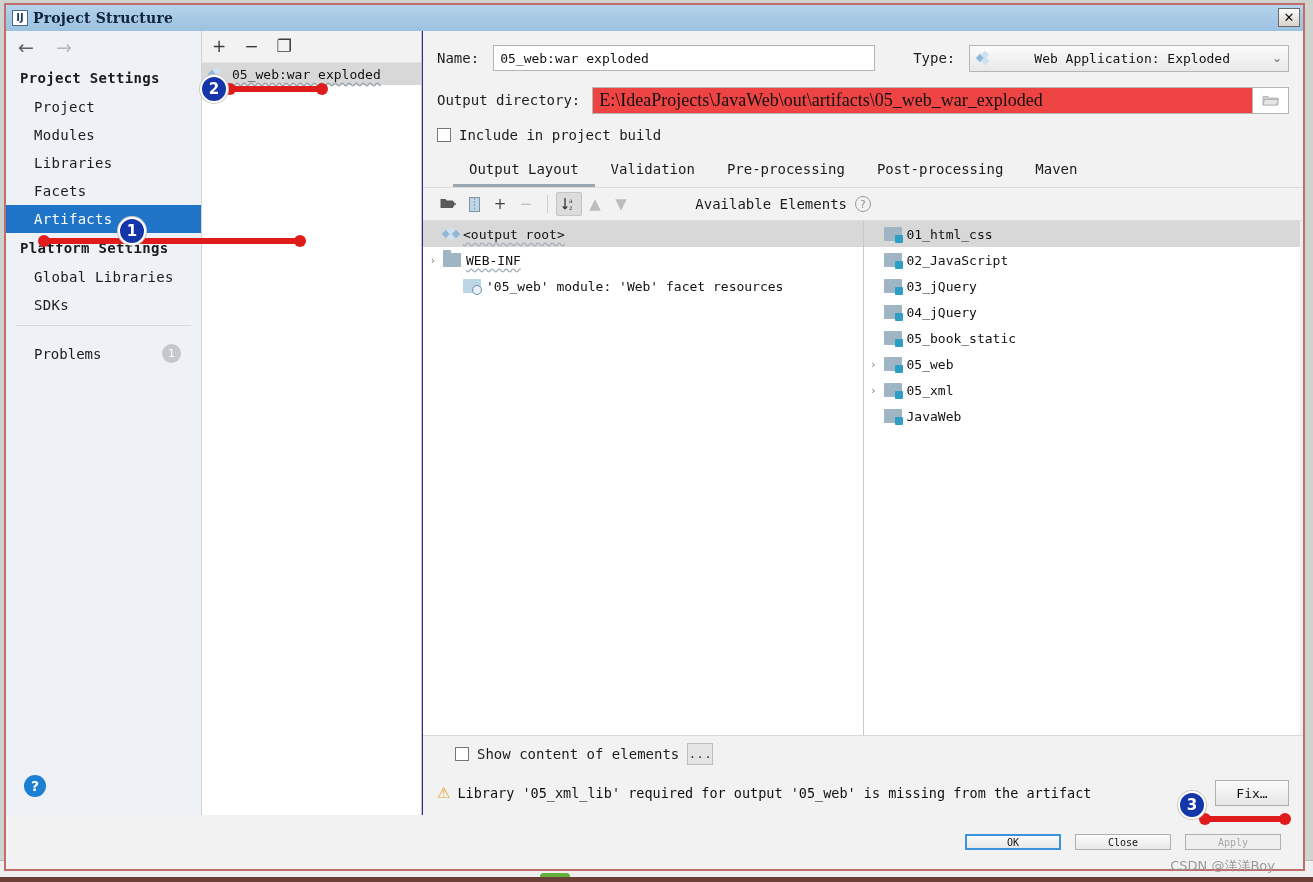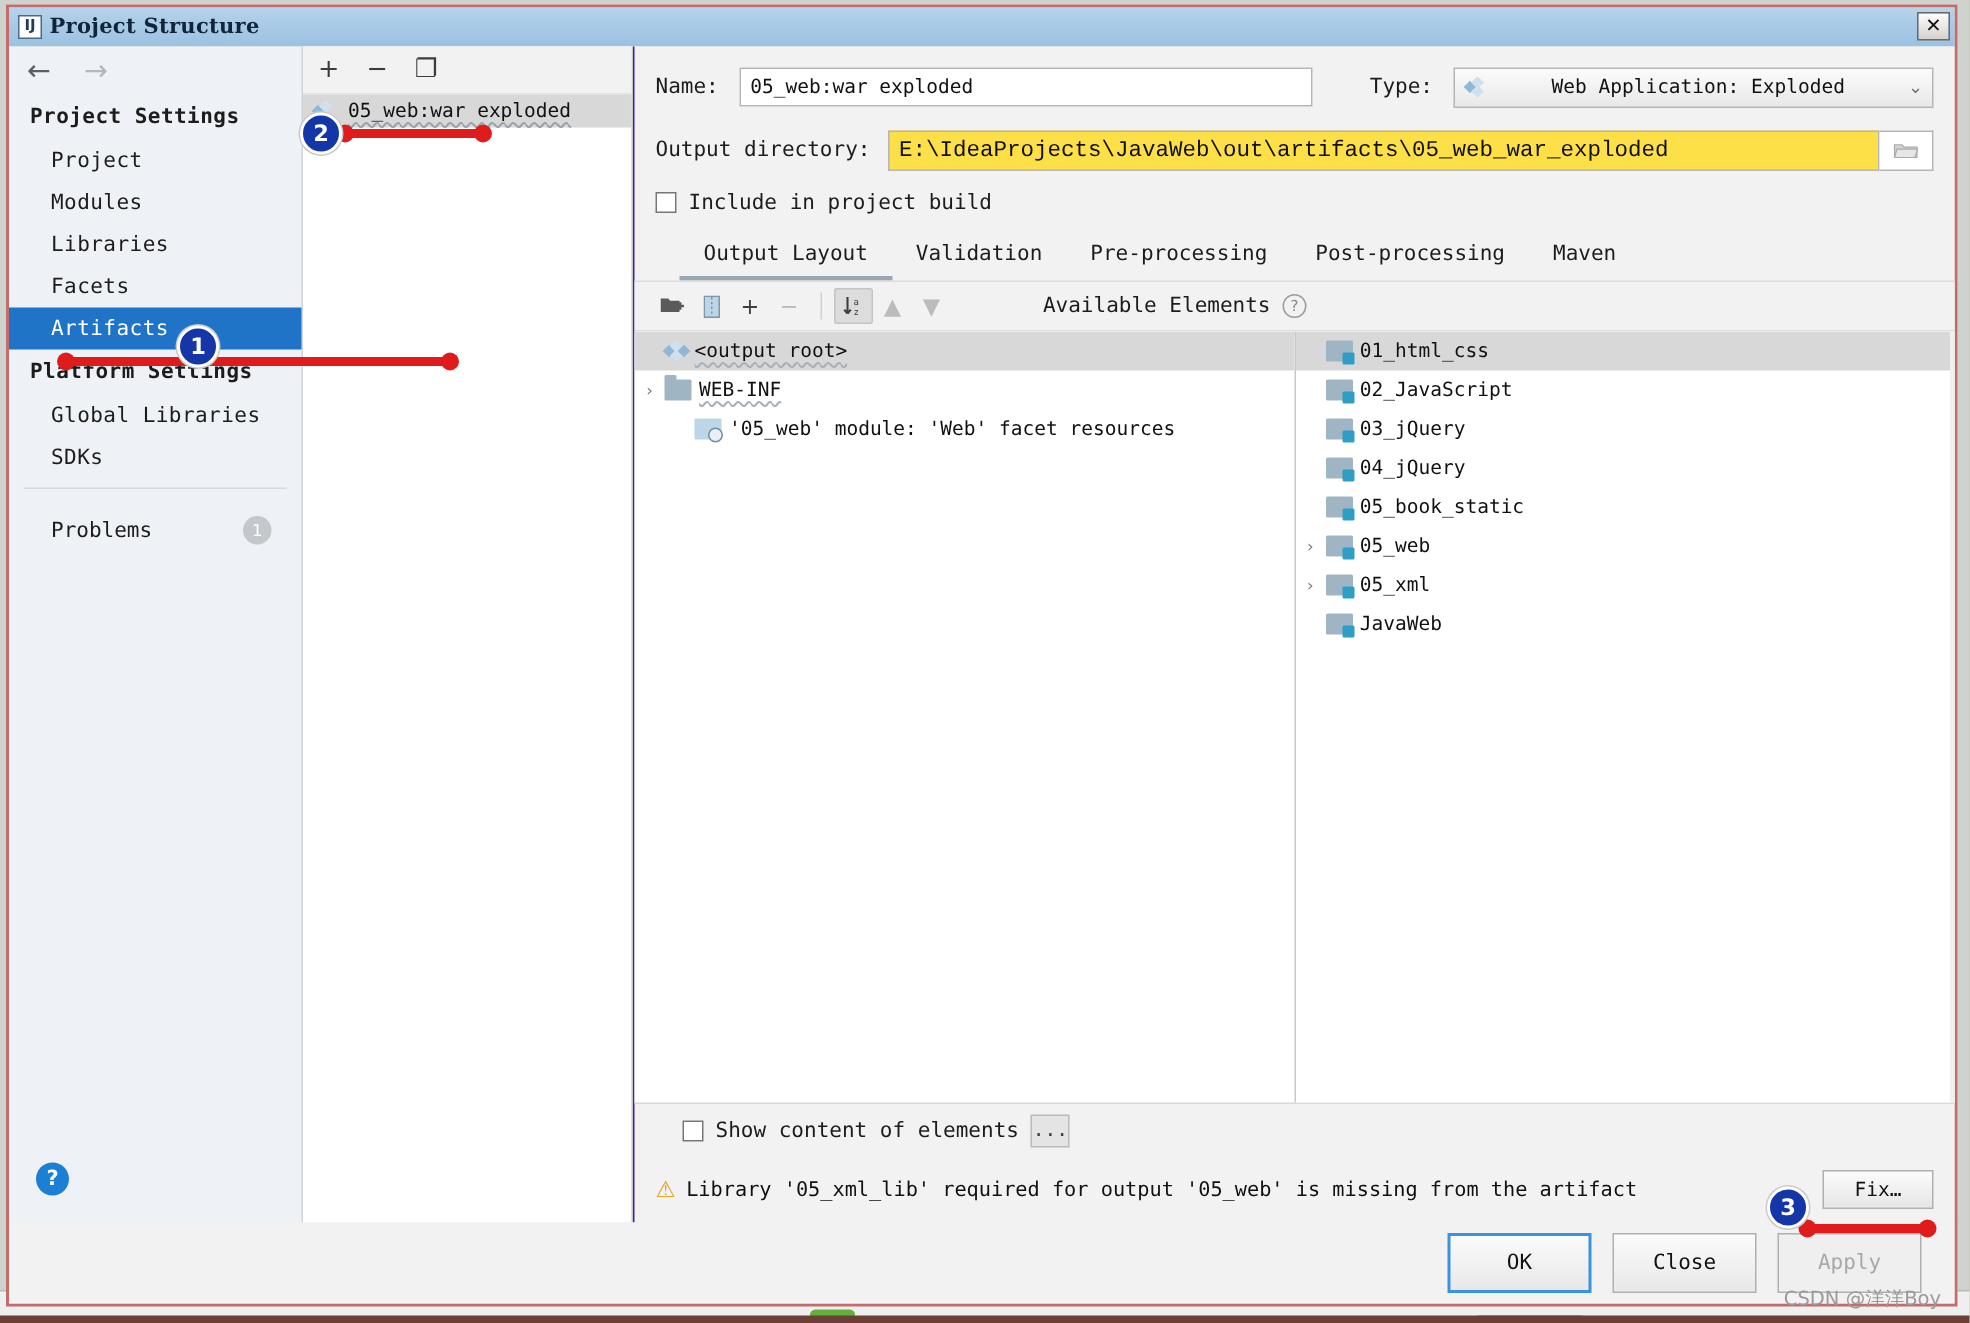--- a/index.html
+++ b/index.html
@@ -131,23 +131,23 @@
     margin-left:14px; flex:1 1 auto; height:27px;
     background: linear-gradient(to bottom,#fbfbfb,#e8e8e8);
     border:1px solid #b5b5b5; display:flex; align-items:center;
     padding:0 6px; cursor:pointer; gap:6px;
   }
   #type-text { font-size:13px; color:#111; flex:1 1 auto;margin-left:32px; }
   #type-caret { font-size:12px; color:#6d6d6d; font-family:"DejaVu Sans",sans-serif; }
 
   #row-output { height:38px; }
   #output-input {
-    margin-left:12px; flex:1 1 auto; height:27px; background:#fde047;
-    border:1px solid #b5b5b5; font-size:15px; color:#111; padding:0 6px;
-    font-family:Liberation Mono, monospace; outline:none;
+    margin-left:12px; flex:1 1 auto; height:27px; background:#ef4444;
+    border:1px solid #b5b5b5; font-size:18px; color:#111; padding:0 6px;
+    font-family:Liberation Serif, serif; outline:none;
   }
   #browse-btn {
     width:36px; height:27px; background:#fff; border:1px solid #b5b5b5;
     border-left:none; display:flex; align-items:center; justify-content:center;
     cursor:pointer;
   }
 
   #row-include { height:32px; gap:8px; }
   .chk {
     width:14px; height:14px; background:#fff; border:1px solid #767676;
@@ -235,29 +235,29 @@
     justify-content:center; font-size:13px; color:#111; cursor:pointer;
   }
 
   
   #btnbar {
     height:54px; flex:0 0 54px; background:#f2f2f2;
     display:flex; align-items:center; justify-content:flex-end;
     gap:14px; padding-right:22px; position:relative;
   }
   .dlg-btn {
-    width:96px; height:40px; font-size:14px; color:#111;
+    width:96px; height:16px; font-size:10px; color:#111;
     background: linear-gradient(to bottom,#fbfbfb,#e8e8e8);
     border:1px solid #b0b0b0; display:flex; align-items:center;
     justify-content:center; cursor:pointer;
   }
   .dlg-btn.primary { border:2px solid #3b93dd; }
   .dlg-btn.disabled { color:#a8a8a8; background:#efefef; cursor:default; }
   #watermark {
-    position:absolute; right:9px; bottom:-6px; font-size:13px; color:#9a9a9a;
+    position:absolute; right:28px; bottom:-6px; font-size:13px; color:#9a9a9a;
     font-family:"DejaVu Sans",sans-serif; white-space:nowrap;
   }
 
   
   .anno { position:absolute; z-index:40; pointer-events:none; }
   .anno-bar { position:absolute; height:6px; background:#e01b1b; border-radius:3px; }
   .anno-bar:before, .anno-bar:after {
     content:""; position:absolute; top:-3px; width:12px; height:12px;
     border-radius:50%; background:#e01b1b;
   }

